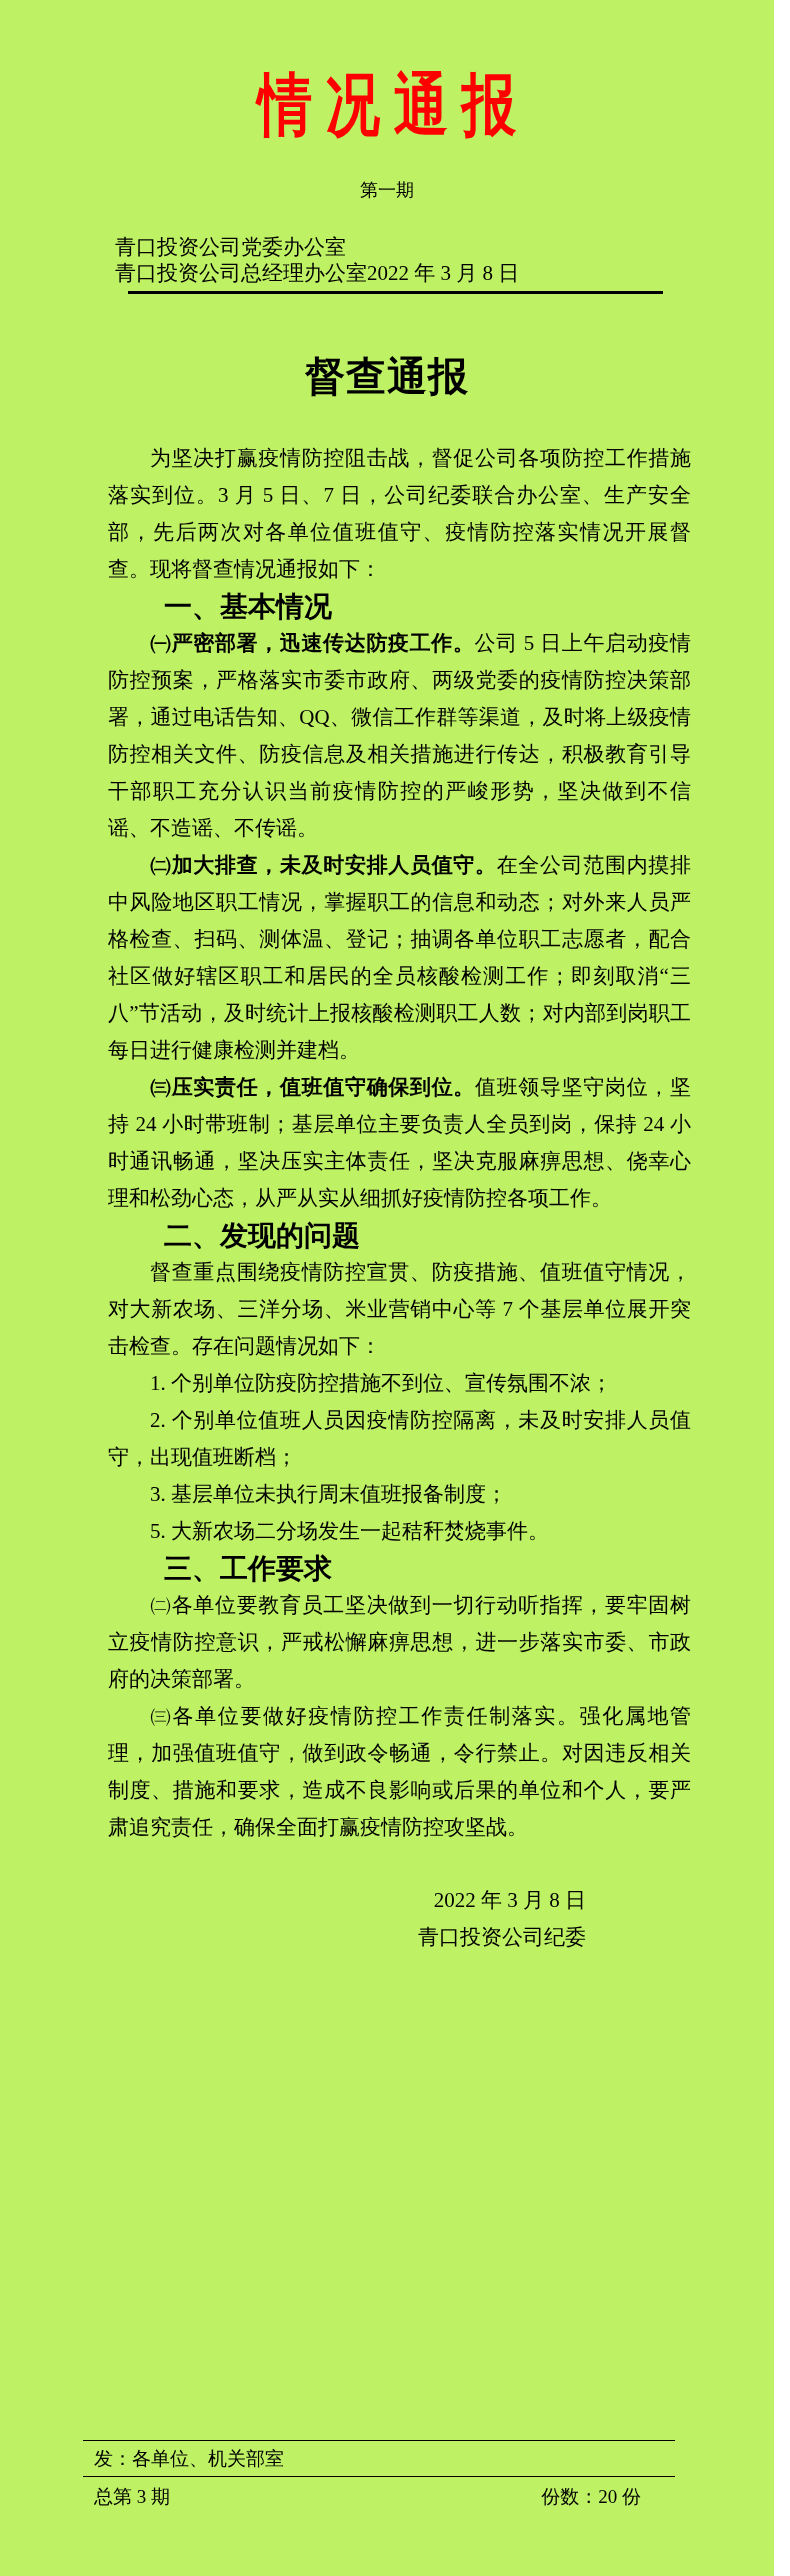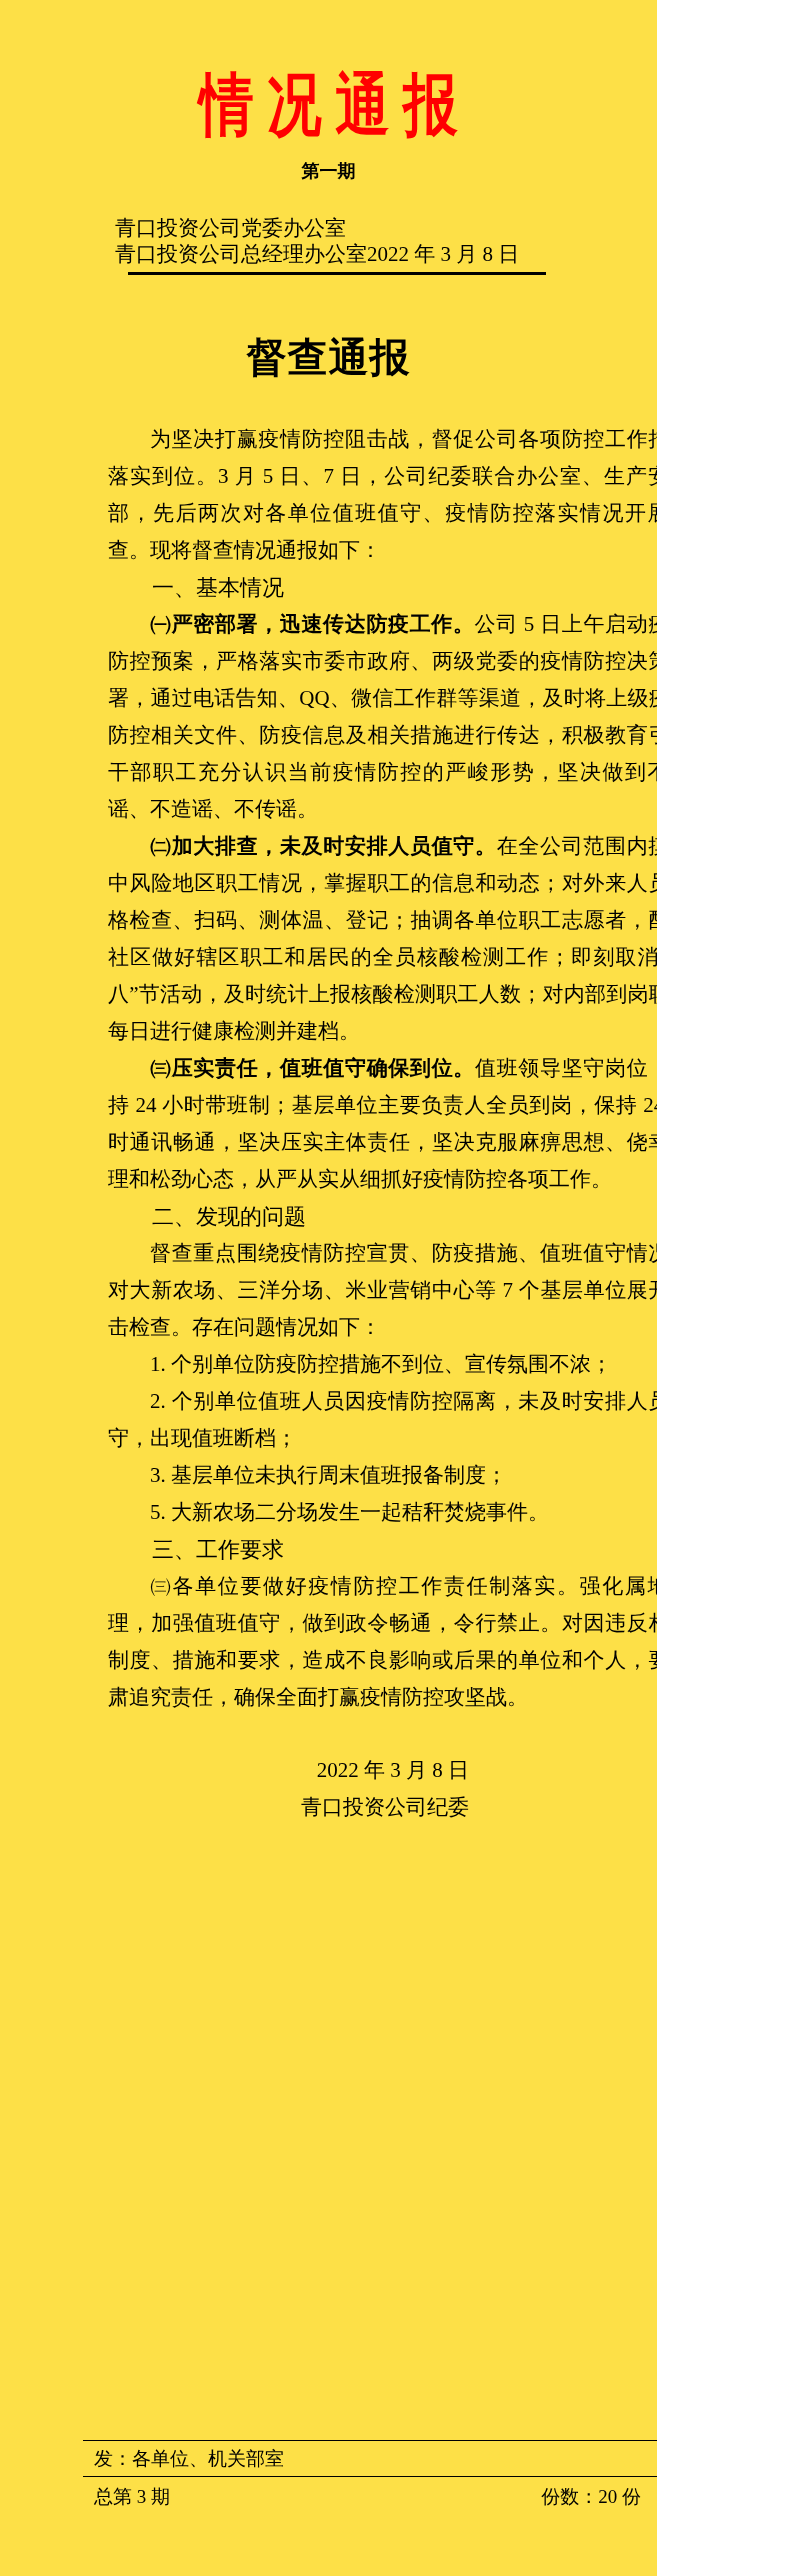--- a/index.html
+++ b/index.html
@@ -1,43 +1,42 @@
 <!DOCTYPE html>
 <html><head>
 <meta charset="utf-8">
 <style>
   html, body { margin: 0; padding: 0; background: #ffffff; }
   .page {
     position: relative;
-    width: 657px;
+    width: 774px;
     height: 2576px;
-    background: #fde047;
+    background: #bef264;
     color: #000000;
     font-family: "Liberation Serif", "DejaVu Serif", serif;
     overflow: hidden;
   }
   
   .masthead-title {
     margin-top: 68px;
     text-align: center;
     font-size: 68px;
     line-height: 74px;
     font-weight: bold;
     color: #ff0000;
     white-space: nowrap;
     transform: scaleX(0.80);
     transform-origin: 50% 50%;
     font-family: "Liberation Serif", "DejaVu Serif", serif;
   }
   .issue-label {
-    margin-top: 19px;
+    margin-top: 38px;
     text-align: center;
     font-size: 18px;
     line-height: 20px;
-    font-weight: bold;
   }
   
   .letterhead {
     margin: 34px 111px 0 115px;
     font-size: 21px;
     line-height: 26px;
   }
   .letterhead-row2 {
     display: flex;
     justify-content: flex-start;
@@ -64,22 +63,22 @@
     margin: 44px 100px 0 108px;
     width: 583px;
     font-size: 21px;
     line-height: 37px;
     text-align: justify;
   }
   .doc-body p { margin: 0; text-indent: 2em; }
   .section-heading {
     margin: 0;
     text-indent: 2em;
-    font-weight: normal;
-    font-size: 22px;
+    font-weight: bold;
+    font-size: 28px;
     line-height: 37px;
     font-family: "Liberation Sans", "DejaVu Sans", sans-serif;
   }
   .para-lead { font-weight: bold; }
   
   .signature {
     margin: 36px 130px 0 0;
     text-align: right;
     font-size: 21px;
     line-height: 37px;
@@ -143,20 +142,21 @@
 
     <p>督查重点围绕疫情防控宣贯、防疫措施、值班值守情况，对大新农场、三洋分场、米业营销中心等 7 个基层单位展开突击检查。存在问题情况如下：</p>
 
     <p>1. 个别单位防疫防控措施不到位、宣传氛围不浓；</p>
     <p>2. 个别单位值班人员因疫情防控隔离，未及时安排人员值守，出现值班断档；</p>
     <p>3. 基层单位未执行周末值班报备制度；</p>
     <p>5. 大新农场二分场发生一起秸秆焚烧事件。</p>
 
     <div class="section-heading">三、工作要求</div>
 
+    <p>㈡各单位要教育员工坚决做到一切行动听指挥，要牢固树立疫情防控意识，严戒松懈麻痹思想，进一步落实市委、市政府的决策部署。</p>
     <p>㈢各单位要做好疫情防控工作责任制落实。强化属地管理，加强值班值守，做到政令畅通，令行禁止。对因违反相关制度、措施和要求，造成不良影响或后果的单位和个人，要严肃追究责任，确保全面打赢疫情防控攻坚战。</p>
 
   </div>
 
   <div class="signature">
     <div>2022 年 3 月 8 日</div>
     <div>青口投资公司纪委</div>
   </div>
 
   <div class="doc-footer">

